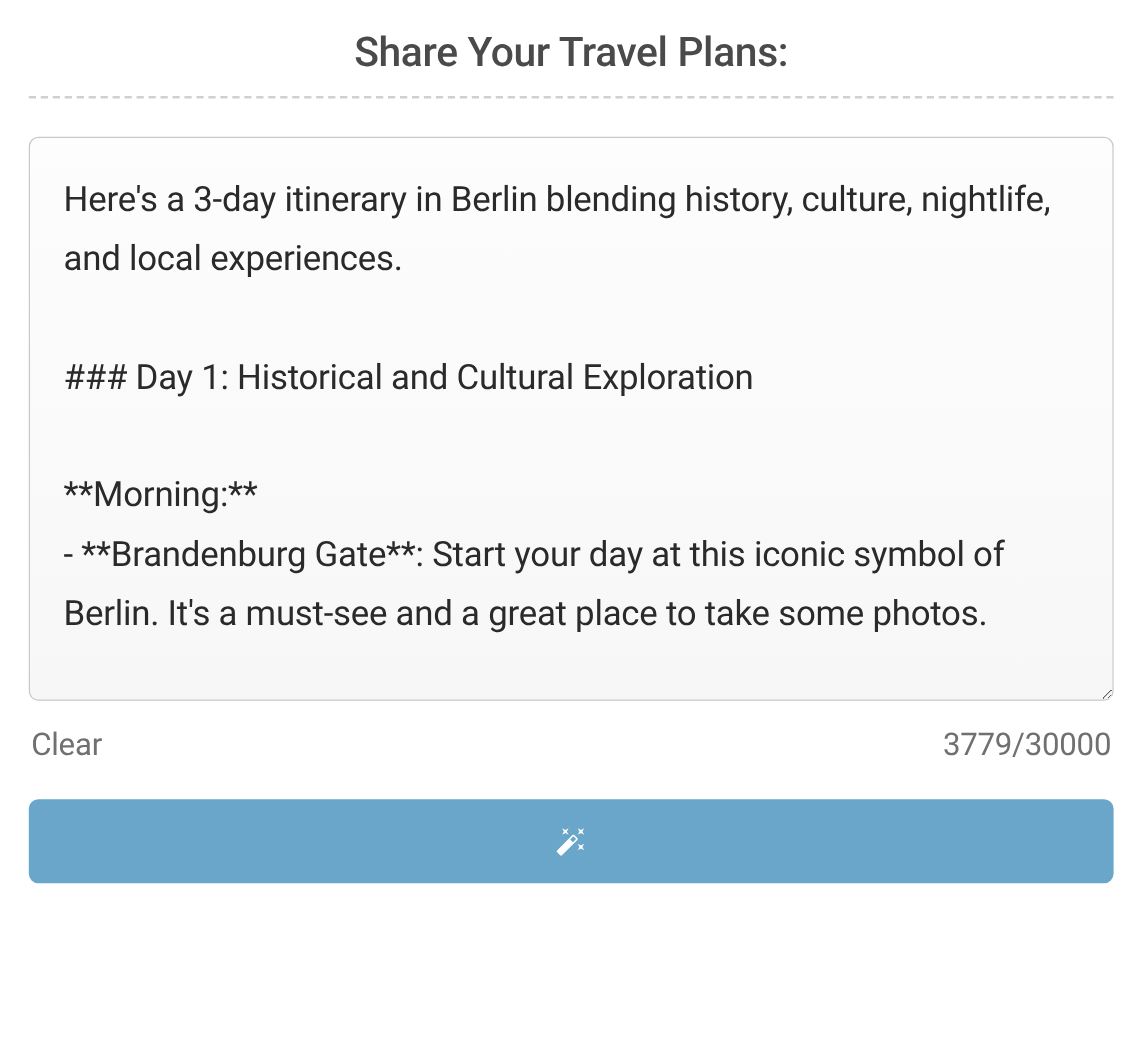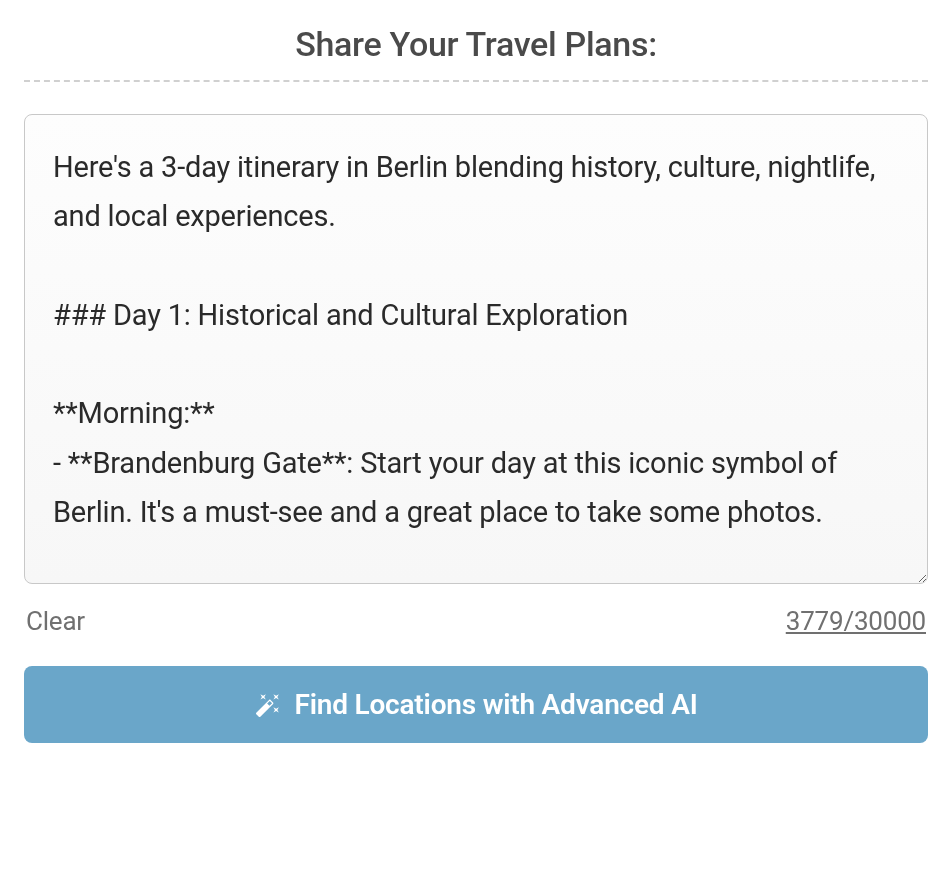--- a/index.html
+++ b/index.html
@@ -60,21 +60,20 @@
       background: none;
       border: none;
       font-family: inherit;
       letter-spacing: -0.2px;
     }
     
     .char-count {
       font-size: 26px;
       color: #707070;
       letter-spacing: -0.2px;
-      text-decoration: underline;
     }
     
     .action-button {
       width: 100%;
       margin-top: 30px;
       padding: 22px 20px;
       background: #6aa6c9;
       color: #ffffff;
       border: none;
       border-radius: 8px;
@@ -112,14 +111,13 @@
 
 <div class="controls-row">
   <button class="clear-link">Clear</button>
   <span class="char-count">3779/30000</span>
 </div>
 
 <button class="action-button">
   <svg class="magic-icon" viewBox="0 0 24 24">
     <path d="M7.5 5.6L5 7l1.4-2.5L5 2l2.5 1.4L10 2 8.6 4.5 10 7 7.5 5.6zm12 9.8L22 14l-1.4 2.5L22 19l-2.5-1.4L17 19l1.4-2.5L17 14l2.5 1.4zM22 2l-1.4 2.5L22 7l-2.5-1.4L17 7l1.4-2.5L17 2l2.5 1.4L22 2zm-8.66 10.78l2.44-2.44-2.12-2.12-2.44 2.44 2.12 2.12zm1.03-5.49l2.34 2.34c.39.39.39 1.02 0 1.41L4.93 22.83c-.39.39-1.02.39-1.41 0l-2.34-2.34c-.39-.39-.39-1.02 0-1.41L12.96 7.29c.39-.39 1.02-.39 1.41 0z"></path>
   </svg>
-  <span>Find Locations with Advanced AI</span>
 </button>
 
 </body></html>

